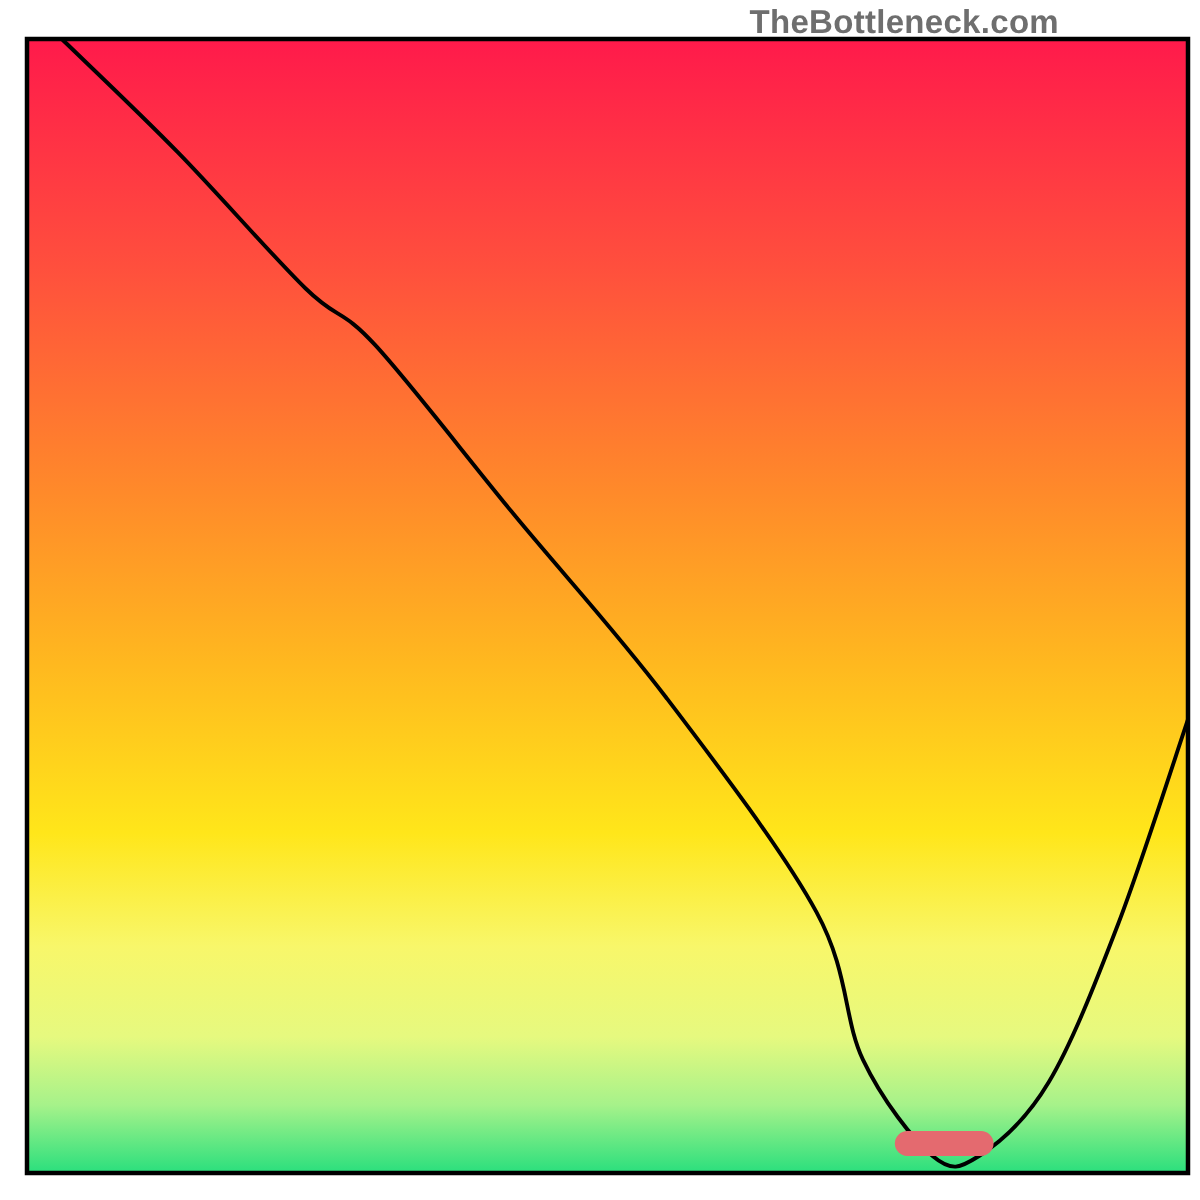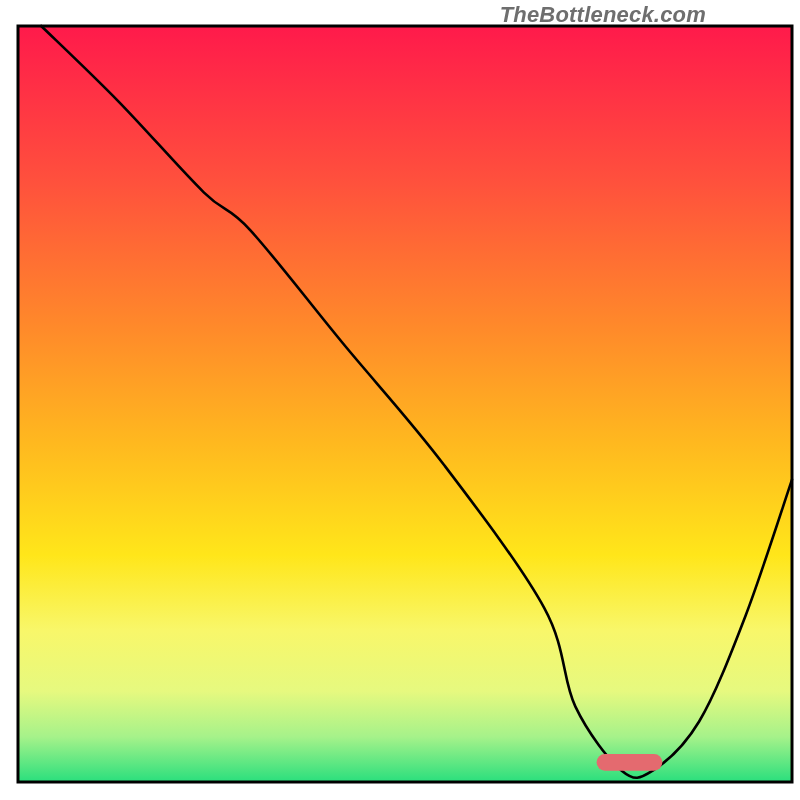--- a/index.html
+++ b/index.html
@@ -7,21 +7,20 @@
     padding: 0;
     width: 800px;
     height: 800px;
     background: #ffffff;
     font-family: Arial, Helvetica, sans-serif;
   }
   .stage {
     position: relative;
     width: 712px;
     height: 800px;
-    font-style: italic;
   }
   .watermark {
     position: absolute;
     top: 2px;
     right: 6px;
     font-size: 22px;
     font-weight: 600;
     color: #6e6e6e;
     letter-spacing: 0.2px;
   }

